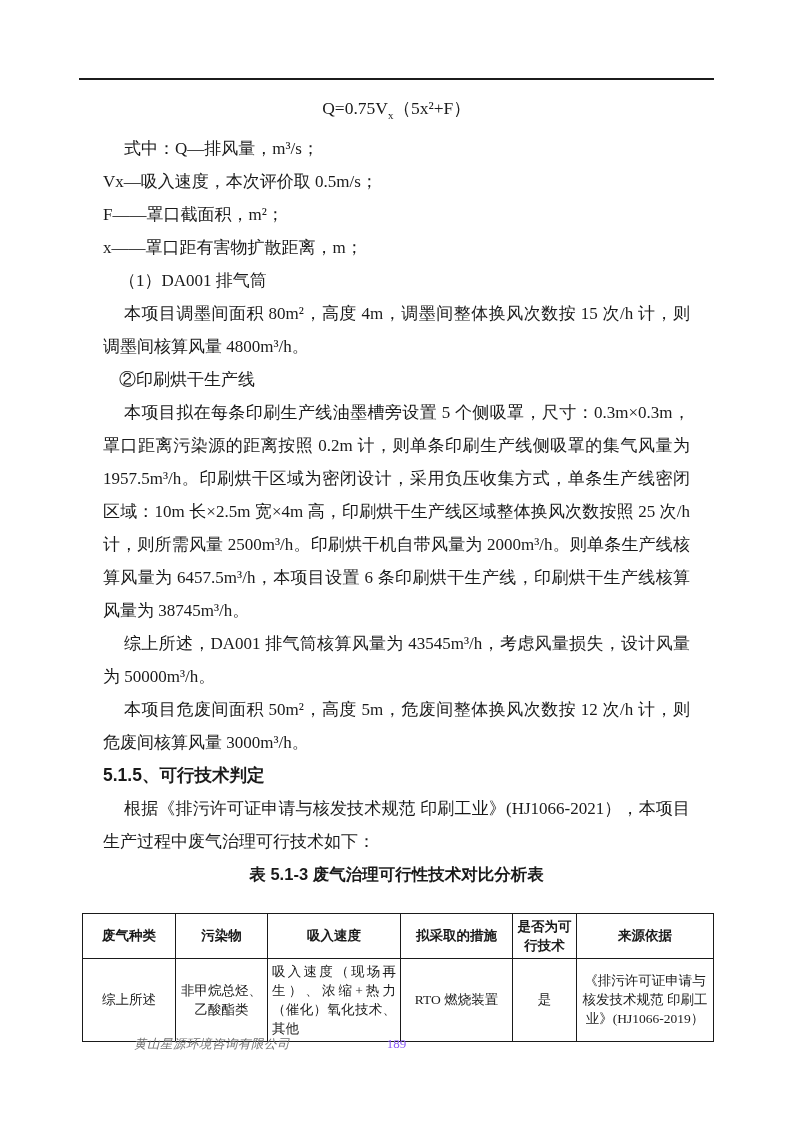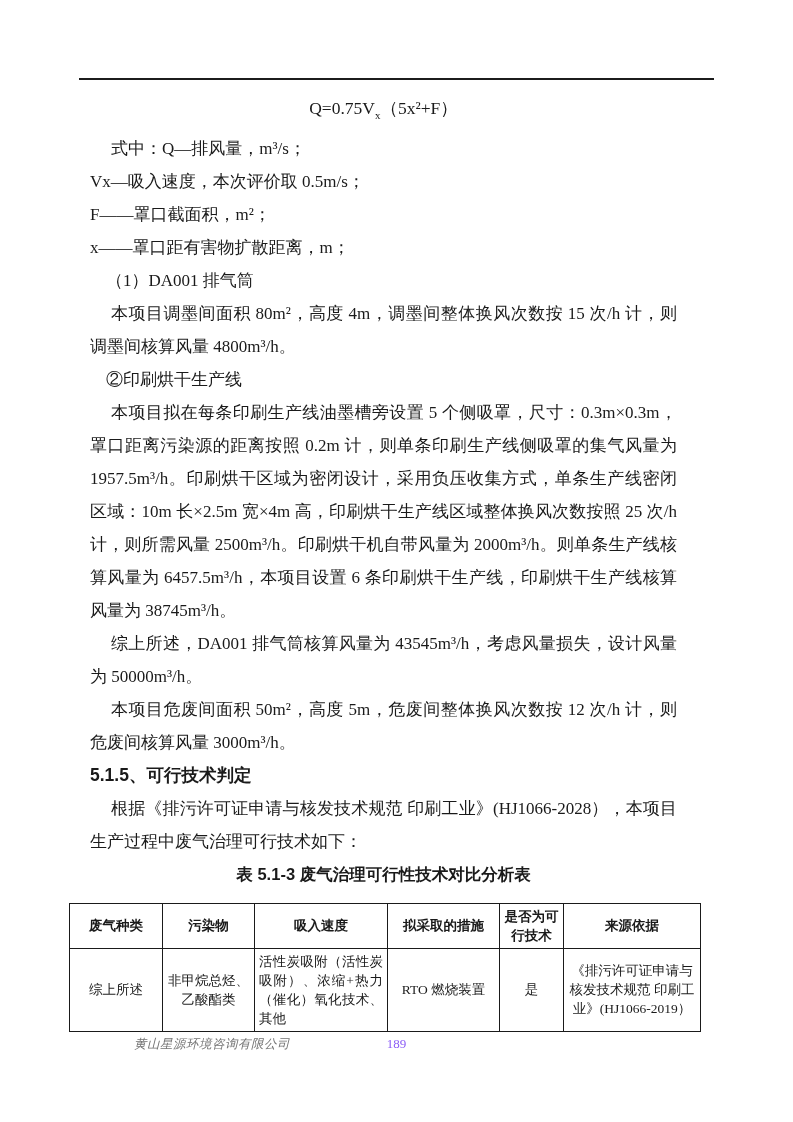--- a/index.html
+++ b/index.html
@@ -15,21 +15,21 @@
   .header-rule {
     position: absolute;
     left: 79px;
     top: 78px;
     width: 635px;
     height: 2px;
     background: #1c1c1c;
   }
   .content {
     position: absolute;
-    left: 90px;
+    left: 103px;
     top: 92px;
     width: 587px;
     font-size: 17px;
     line-height: 33px;
     text-align: justify;
   }
   .content p, .content div.line { margin: 0; }
   .formula {
     text-align: center;
     font-size: 17.5px;
@@ -47,21 +47,21 @@
   .table-caption {
     font-weight: bold;
     text-align: center;
     font-size: 16.5px;
     text-indent: 0;
     font-family: "Liberation Sans", "DejaVu Sans", sans-serif;
     margin-top: 2px;
   }
   table.comparison {
     margin-left: -21px;           
-    margin-top: 12px;
+    margin-top: 22px;
     width: 631px;
     border-collapse: collapse;
     table-layout: fixed;
     font-size: 13.5px;
     line-height: 19px;
     text-align: center;
   }
   table.comparison th, table.comparison td {
     border: 1.6px solid #1a1a1a;
     padding: 3px 4px;
@@ -116,21 +116,21 @@
     <div class="line">x——罩口距有害物扩散距离，m；</div>
 
     <div class="line indent-md">（1）DA001 排气筒</div>
     <p class="para">本项目调墨间面积 80m²，高度 4m，调墨间整体换风次数按 15 次/h 计，则调墨间核算风量 4800m³/h。</p>
     <div class="line indent-md">②印刷烘干生产线</div>
     <p class="para">本项目拟在每条印刷生产线油墨槽旁设置 5 个侧吸罩，尺寸：0.3m×0.3m，罩口距离污染源的距离按照 0.2m 计，则单条印刷生产线侧吸罩的集气风量为 1957.5m³/h。印刷烘干区域为密闭设计，采用负压收集方式，单条生产线密闭区域：10m 长×2.5m 宽×4m 高，印刷烘干生产线区域整体换风次数按照 25 次/h 计，则所需风量 2500m³/h。印刷烘干机自带风量为 2000m³/h。则单条生产线核算风量为 6457.5m³/h，本项目设置 6 条印刷烘干生产线，印刷烘干生产线核算风量为 38745m³/h。</p>
     <p class="para">综上所述，DA001 排气筒核算风量为 43545m³/h，考虑风量损失，设计风量为 50000m³/h。</p>
     <p class="para">本项目危废间面积 50m²，高度 5m，危废间整体换风次数按 12 次/h 计，则危废间核算风量 3000m³/h。</p>
 
     <div class="line heading">5.1.5、可行技术判定</div>
-    <p class="para">根据《排污许可证申请与核发技术规范 印刷工业》(HJ1066-2028），本项目生产过程中废气治理可行技术如下：</p>
+    <p class="para">根据《排污许可证申请与核发技术规范 印刷工业》(HJ1066-2021），本项目生产过程中废气治理可行技术如下：</p>
 
     <div class="line table-caption">表 5.1-3 废气治理可行性技术对比分析表</div>
 
     <table class="comparison">
       <colgroup>
         <col class="col-1">
           <col class="col-2">
           <col class="col-3">
           <col class="col-4">
           <col class="col-5">
@@ -143,21 +143,21 @@
           <th>吸入速度</th>
           <th>拟采取的措施</th>
           <th>是否为可行技术</th>
           <th>来源依据</th>
         </tr>
       </thead>
       <tbody>
         <tr>
           <td>综上所述</td>
           <td>非甲烷总烃、乙酸酯类</td>
-          <td class="cell-justify">活性炭吸附（活性炭吸附）、浓缩+热力（催化）氧化技术、其他</td>
+          <td class="cell-justify">吸入速度（现场再生）、浓缩+热力（催化）氧化技术、其他</td>
           <td>RTO 燃烧装置</td>
           <td>是</td>
           <td>《排污许可证申请与核发技术规范 印刷工业》(HJ1066-2019）</td>
         </tr>
       </tbody>
     </table>
 
   </div>
 
   <div class="footer-company">黄山星源环境咨询有限公司</div>

